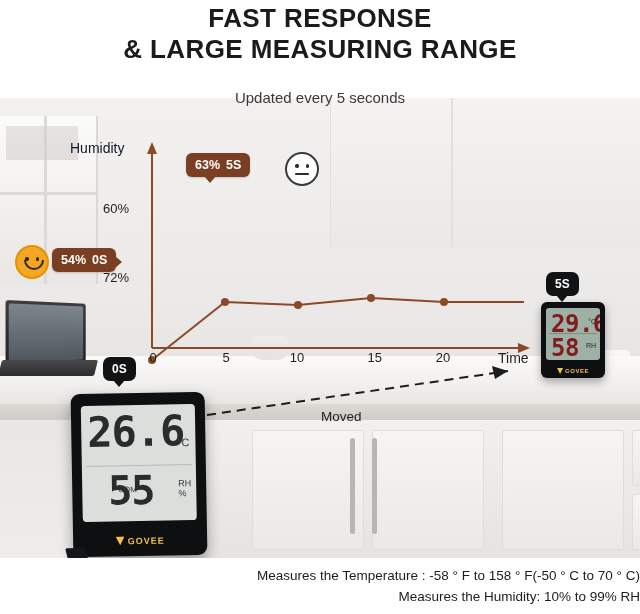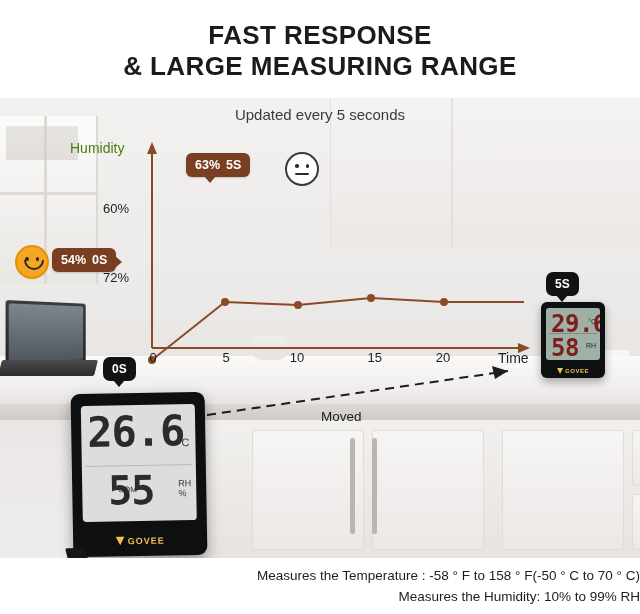--- a/index.html
+++ b/index.html
@@ -27,21 +27,21 @@
     position: absolute;
     top: 0; left: 0;
     width: 640px;
     height: 98px;
     background: #ffffff;
     text-align: center;
     z-index: 40;
   }
   .title {
     margin: 0;
-    padding-top: 20px;
+    padding-top: 3px;
     font-size: 26px;
     font-weight: bold;
     letter-spacing: 0.4px;
     color: #1b1b1b;
     line-height: 1.18;
   }
   .subtitle {
     margin: 16px;
     padding-top: 9px;
     font-size: 15px;
@@ -196,21 +196,21 @@
     position: absolute;
     top: 98px; left: 0;
     width: 640px; height: 300px;
     z-index: 20;
   }
   .chart svg { display: block; }
   .axis-label-humidity {
     position: absolute;
     left: 70px; top: 42px;
     font-size: 14px;
-    color: #4d7c0f;
+    color: #0f172a;
   }
   .axis-label-time {
     position: absolute;
     left: 498px; top: 252px;
     font-size: 14px;
     color: #1d1d1d;
   }
   .tick {
     position: absolute;
     font-size: 13px;

